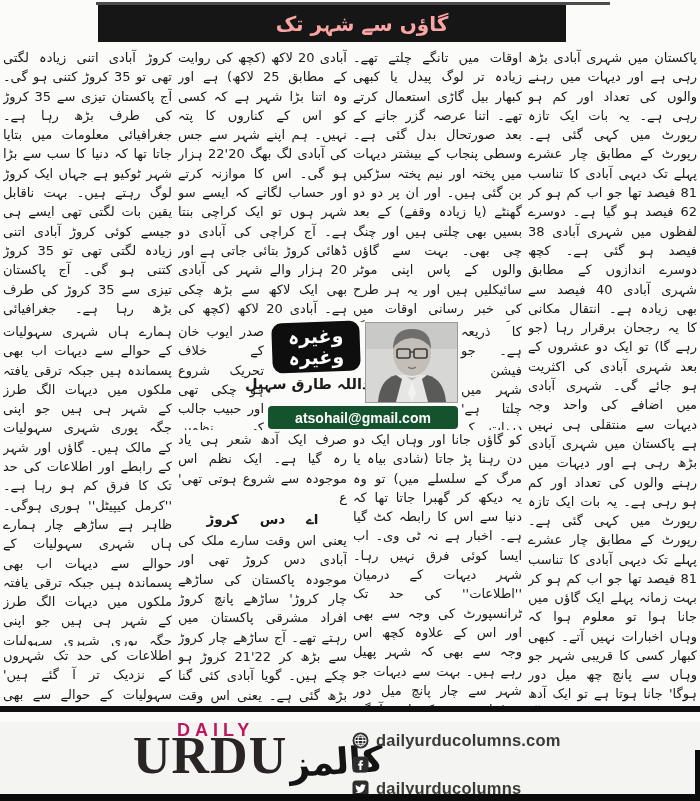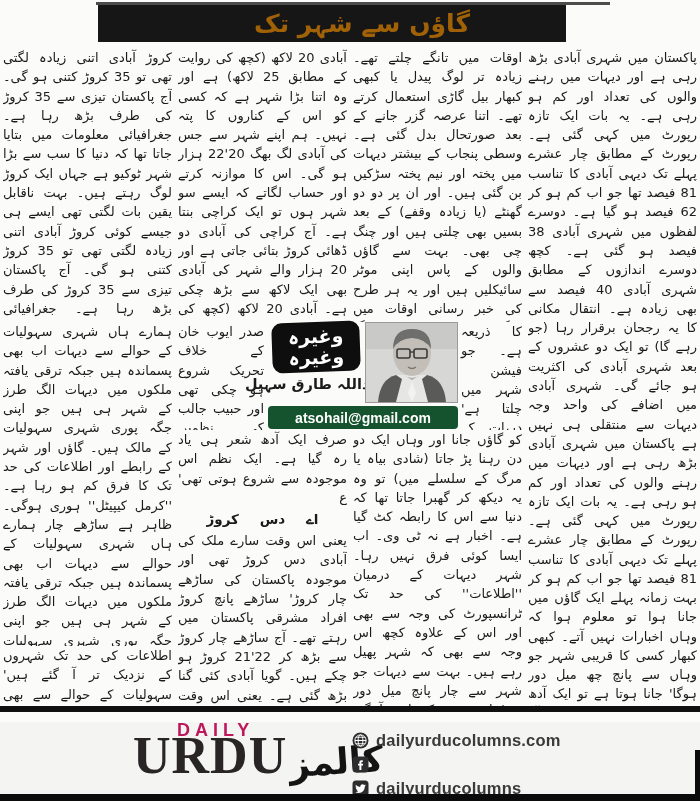--- a/index.html
+++ b/index.html
@@ -3,21 +3,21 @@
 <meta charset="utf-8">
 <style>
   html,body{margin:0;padding:0;background:#e9e9e7;}
   .page{position:relative;width:700px;height:801px;margin:0 auto;background:#fbfbf9;overflow:hidden;
         font-family:"DejaVu Sans",sans-serif;color:#1b1b1b;}
 
   
   .top-strip{position:absolute;left:96px;top:2px;width:514px;height:3px;background:#4c4c4c;}
   .title-bar{position:absolute;left:98px;top:5px;width:468px;height:37px;background:#161616;
              display:flex;align-items:center;justify-content:center;}
-  .title-bar .title{color:#a16207;font-size:25px;font-weight:bold;direction:rtl;
+  .title-bar .title{color:#fca5a5;font-size:20px;font-weight:bold;direction:rtl;
                     padding-left:60px;letter-spacing:1px;}
 
   
   .body{position:absolute;left:3px;top:48px;width:694px;height:658px;display:flex;direction:rtl;gap:6px;}
   .col{flex:1 1 0;display:flex;flex-direction:column;overflow:hidden;}
   .seg{direction:rtl;text-align:justify;font-size:13px;line-height:19.3px;overflow:hidden;
        word-spacing:1px;}
   .seg.grow{flex:1 1 auto;}
   .seg.fixed-a{height:274px;flex:0 0 274px;}
   .seg.fixed-b{height:108px;flex:0 0 108px;}

